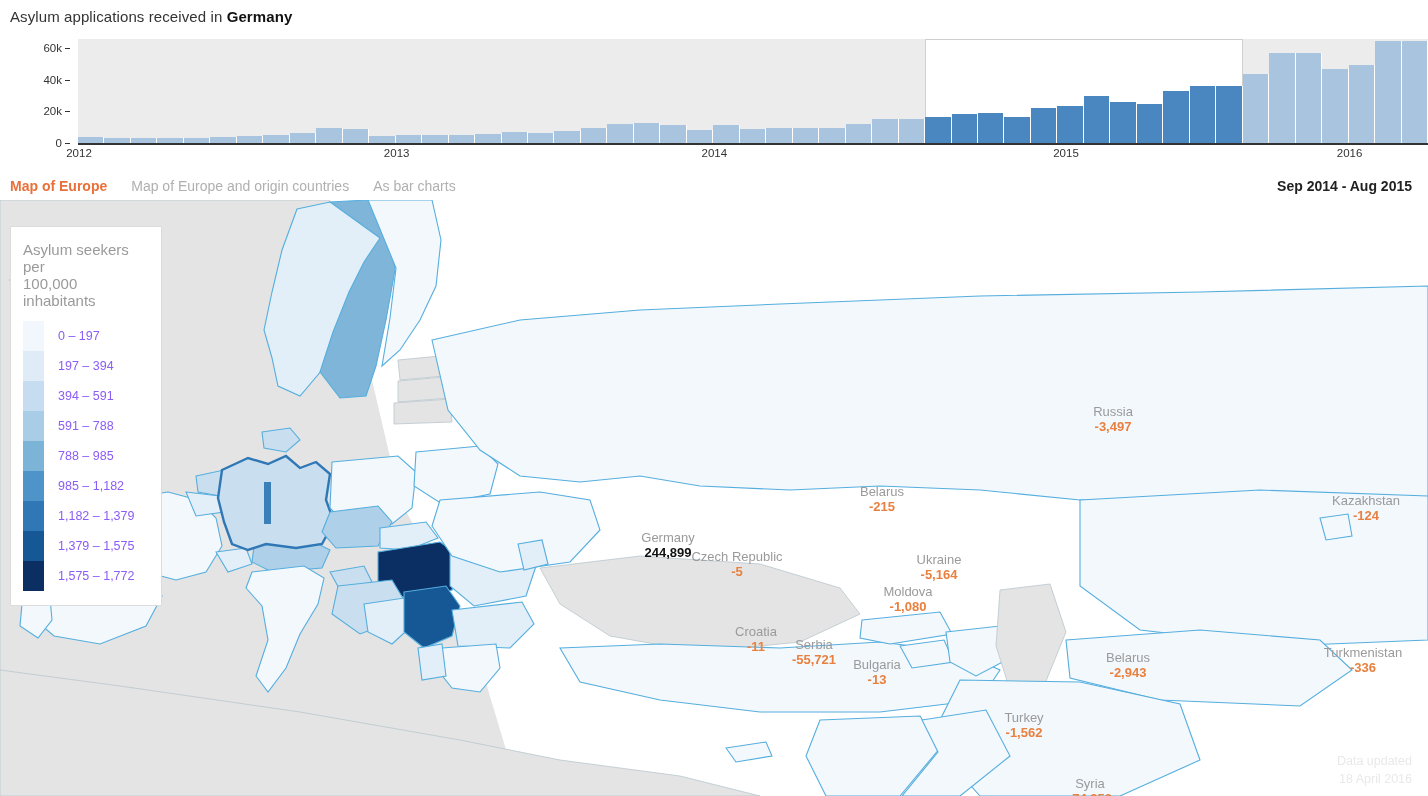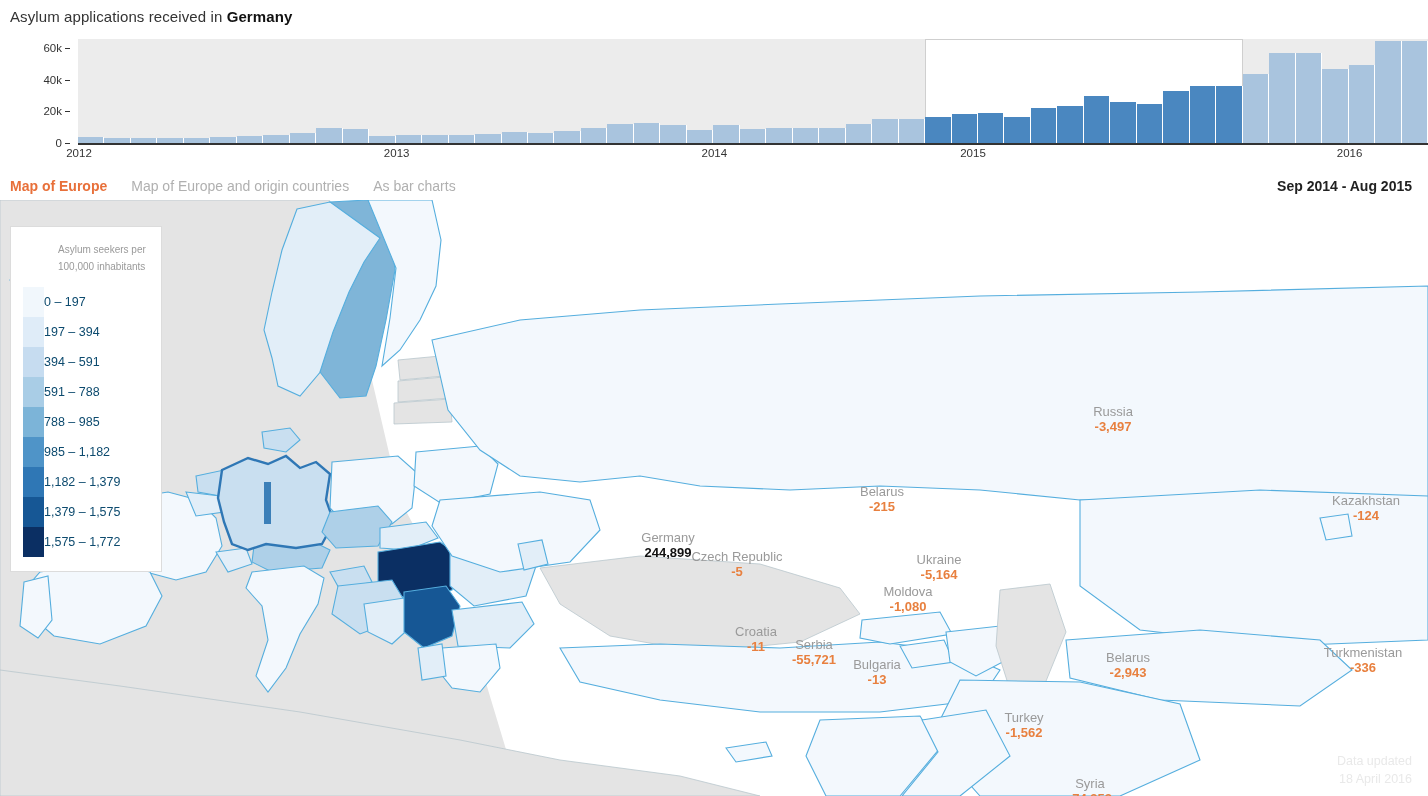--- a/index.html
+++ b/index.html
@@ -78,24 +78,24 @@
   .mlabel .nm { font-size: 13px; color:#9a9a9a; line-height: 15px; white-space: nowrap; }
   .mlabel .vl { font-size: 13px; font-weight:700; line-height: 15px; white-space: nowrap; }
   .vl.neg { color:#e8803f; }
   .vl.pos { color:#111; }
 
   
   .legend {
     position:absolute; left: 10px; top: 226px; width: 152px;
     background:#fff; border:1px solid #dcdcdc; padding: 14px 10px 14px 12px;
   }
-  .lg-title { font-size: 10px; color:#9a9a9a; line-height: 17px; margin-bottom: 12px; margin-left: 35px; }
+  .lg-title { font-size: 15px; color:#9a9a9a; line-height: 17px; margin-bottom: 12px; }
   .lg-row { display:flex; align-items:center; height: 30px; }
   .lg-sw { width: 21px; height: 30px; flex: 0 0 21px; }
-  .lg-txt { font-size: 12.5px; color:#0c4a6e; white-space:nowrap; }
+  .lg-txt { font-size: 12.5px; color:#8b5cf6; margin-left: 14px; white-space:nowrap; }
 
   
   .updated {
     position:absolute; right: 16px; bottom: 8px; text-align:right;
     font-size: 12.5px; color:#e9e9e9; line-height: 18px; pointer-events:none;
   }
 </style>
 </head>
 <body>
 
@@ -170,21 +170,21 @@
           <div class="tl-bar" title="2016-01: 49500" style="left: 1270.59px; width: 26.4706px; height: 78px;"></div>
           <div class="tl-bar" title="2016-02: 65000" style="left: 1297.06px; width: 26.4706px; height: 102.424px;"></div>
           <div class="tl-bar" title="2016-03: 64900" style="left: 1323.53px; width: 26.4706px; height: 102.267px;"></div>
         </div>
     </div>
     <div class="tl-axis"></div>
     <div id="tl-x">
         <div class="tl-xlabel" style="left: 79px;">2012</div>
         <div class="tl-xlabel" style="left: 396.647px;">2013</div>
         <div class="tl-xlabel" style="left: 714.294px;">2014</div>
-        <div class="tl-xlabel" style="left: 973px; text-align: center;">2015</div>
+        <div class="tl-xlabel" style="left: 1066px; text-align: center;">2015</div>
         <div class="tl-xlabel" style="left: 1349.59px;">2016</div>
       </div>
   </div>
 
   <div class="tabs">
     <div class="tab active">Map of Europe</div>
     <div class="tab">Map of Europe and origin countries</div>
     <div class="tab">As bar charts</div>
   </div>
   <div class="daterange">Sep 2014 - Aug 2015</div>

